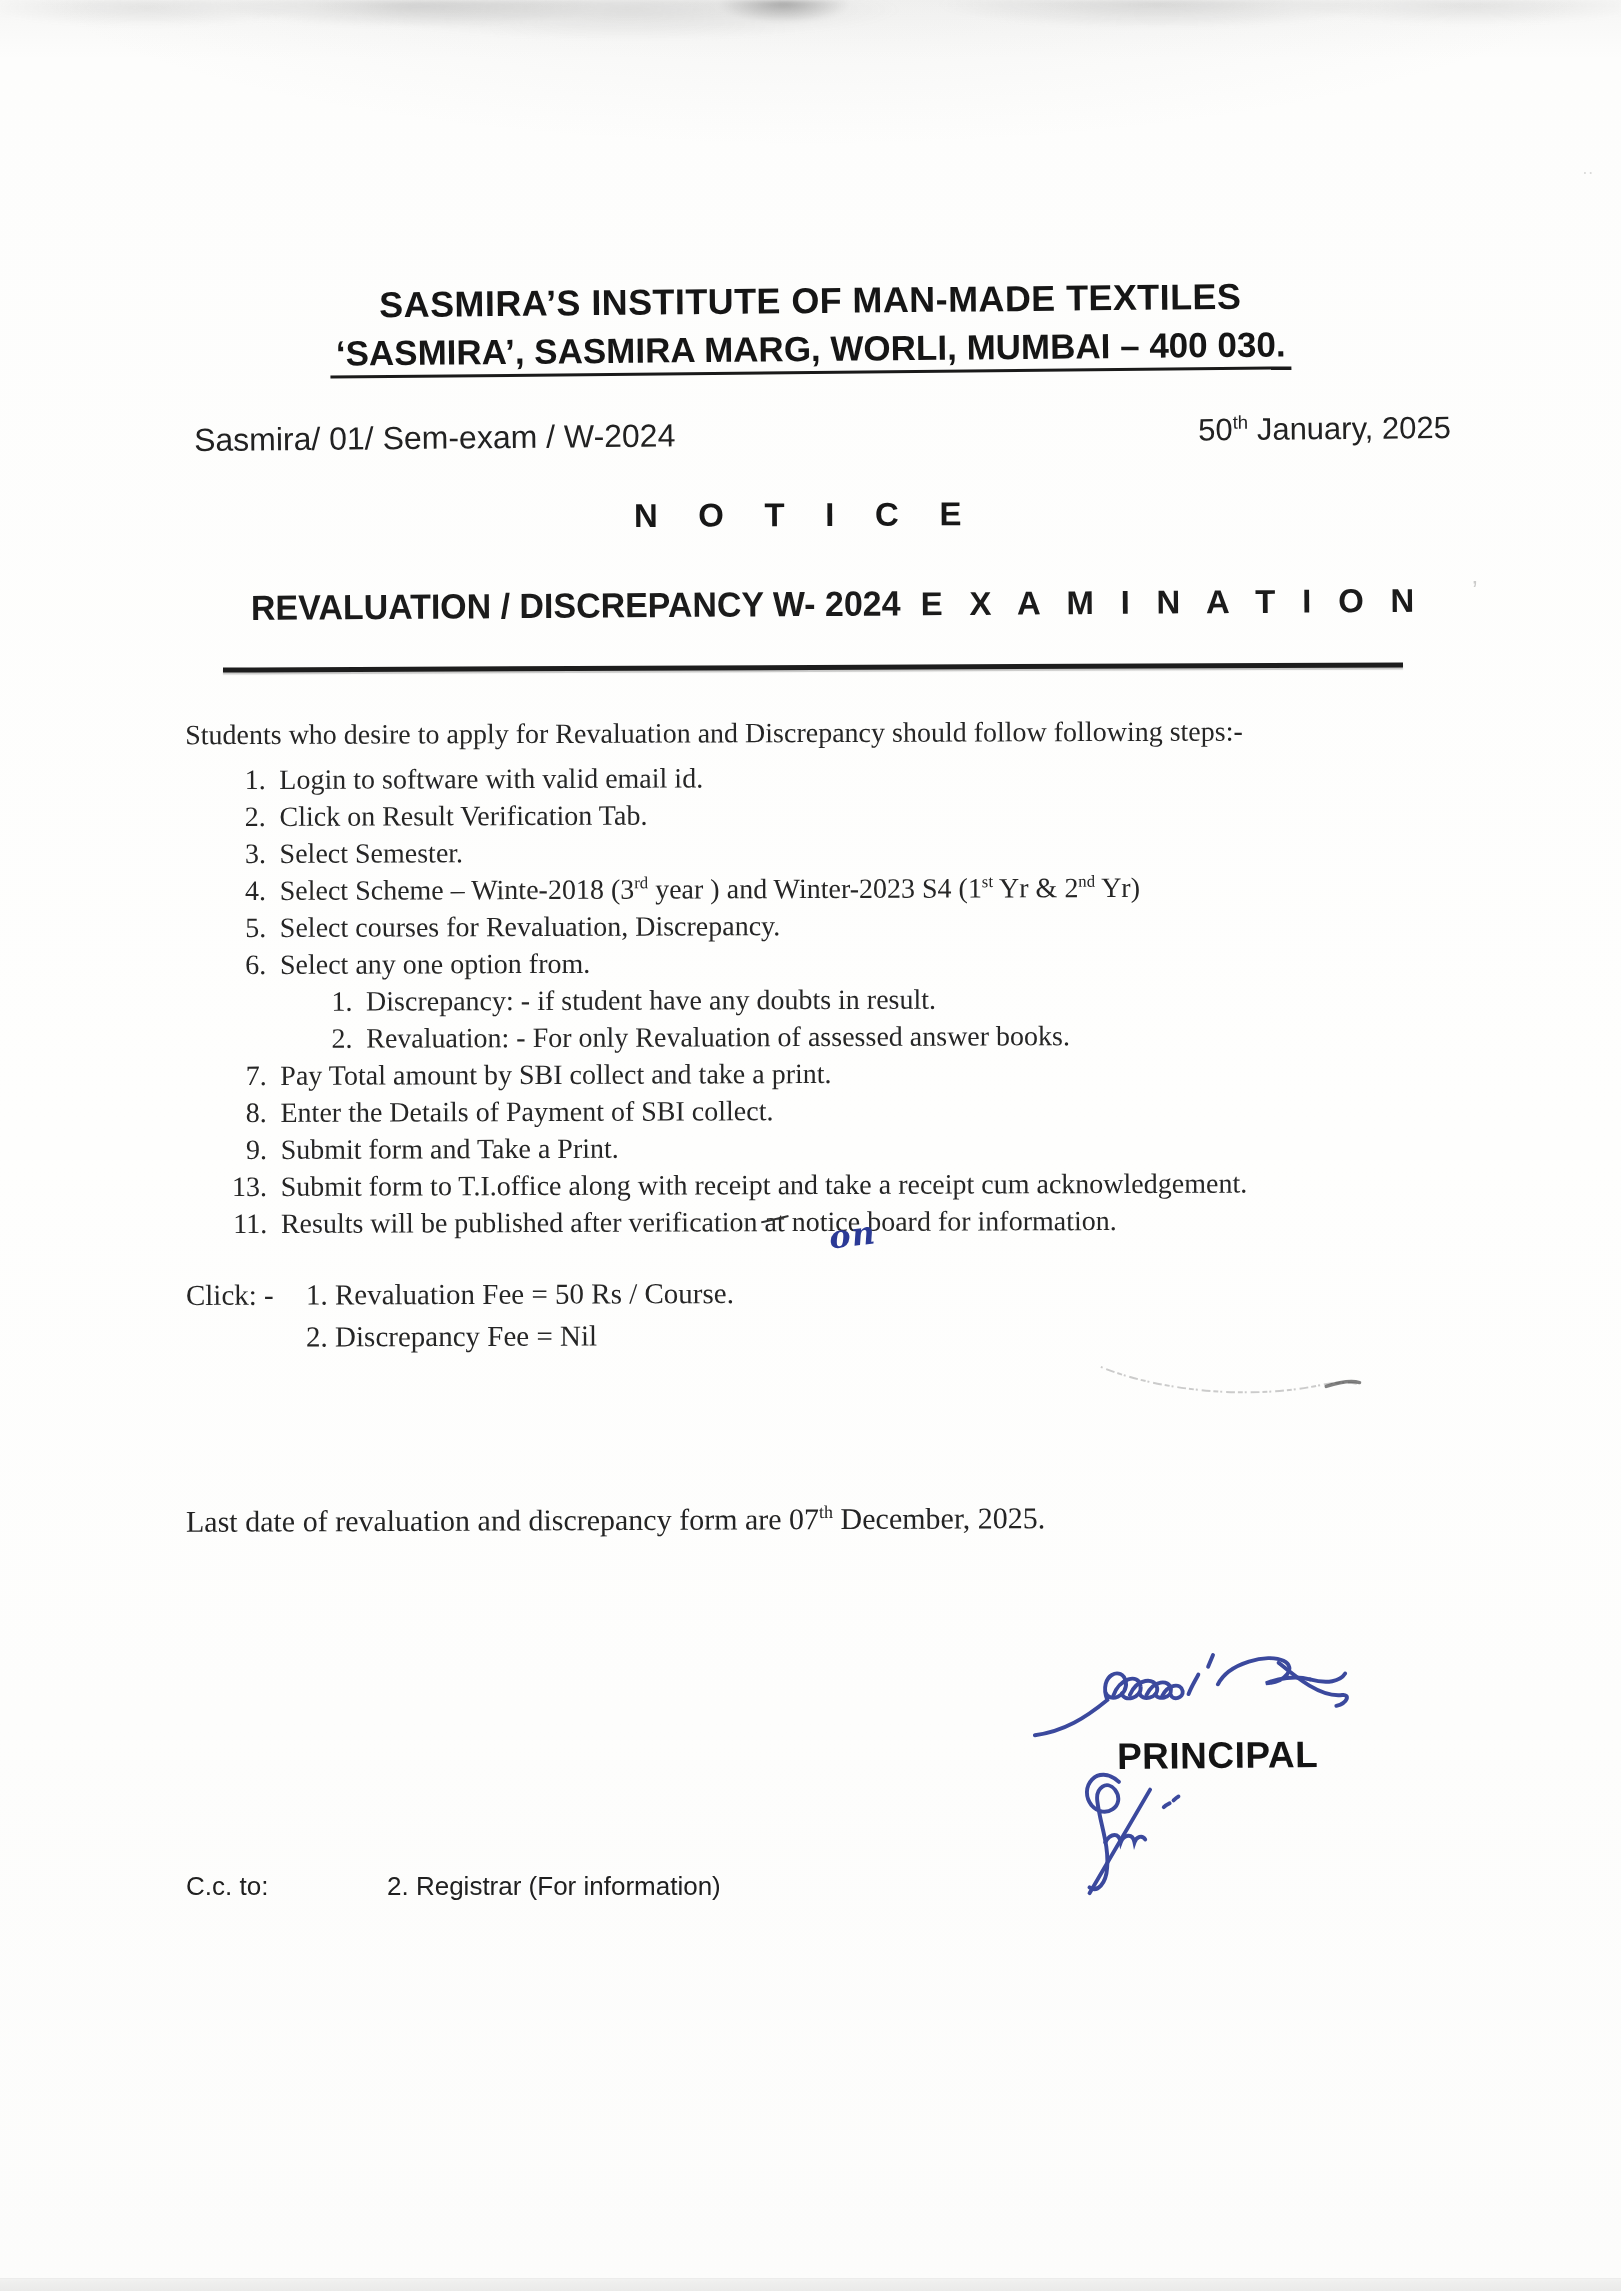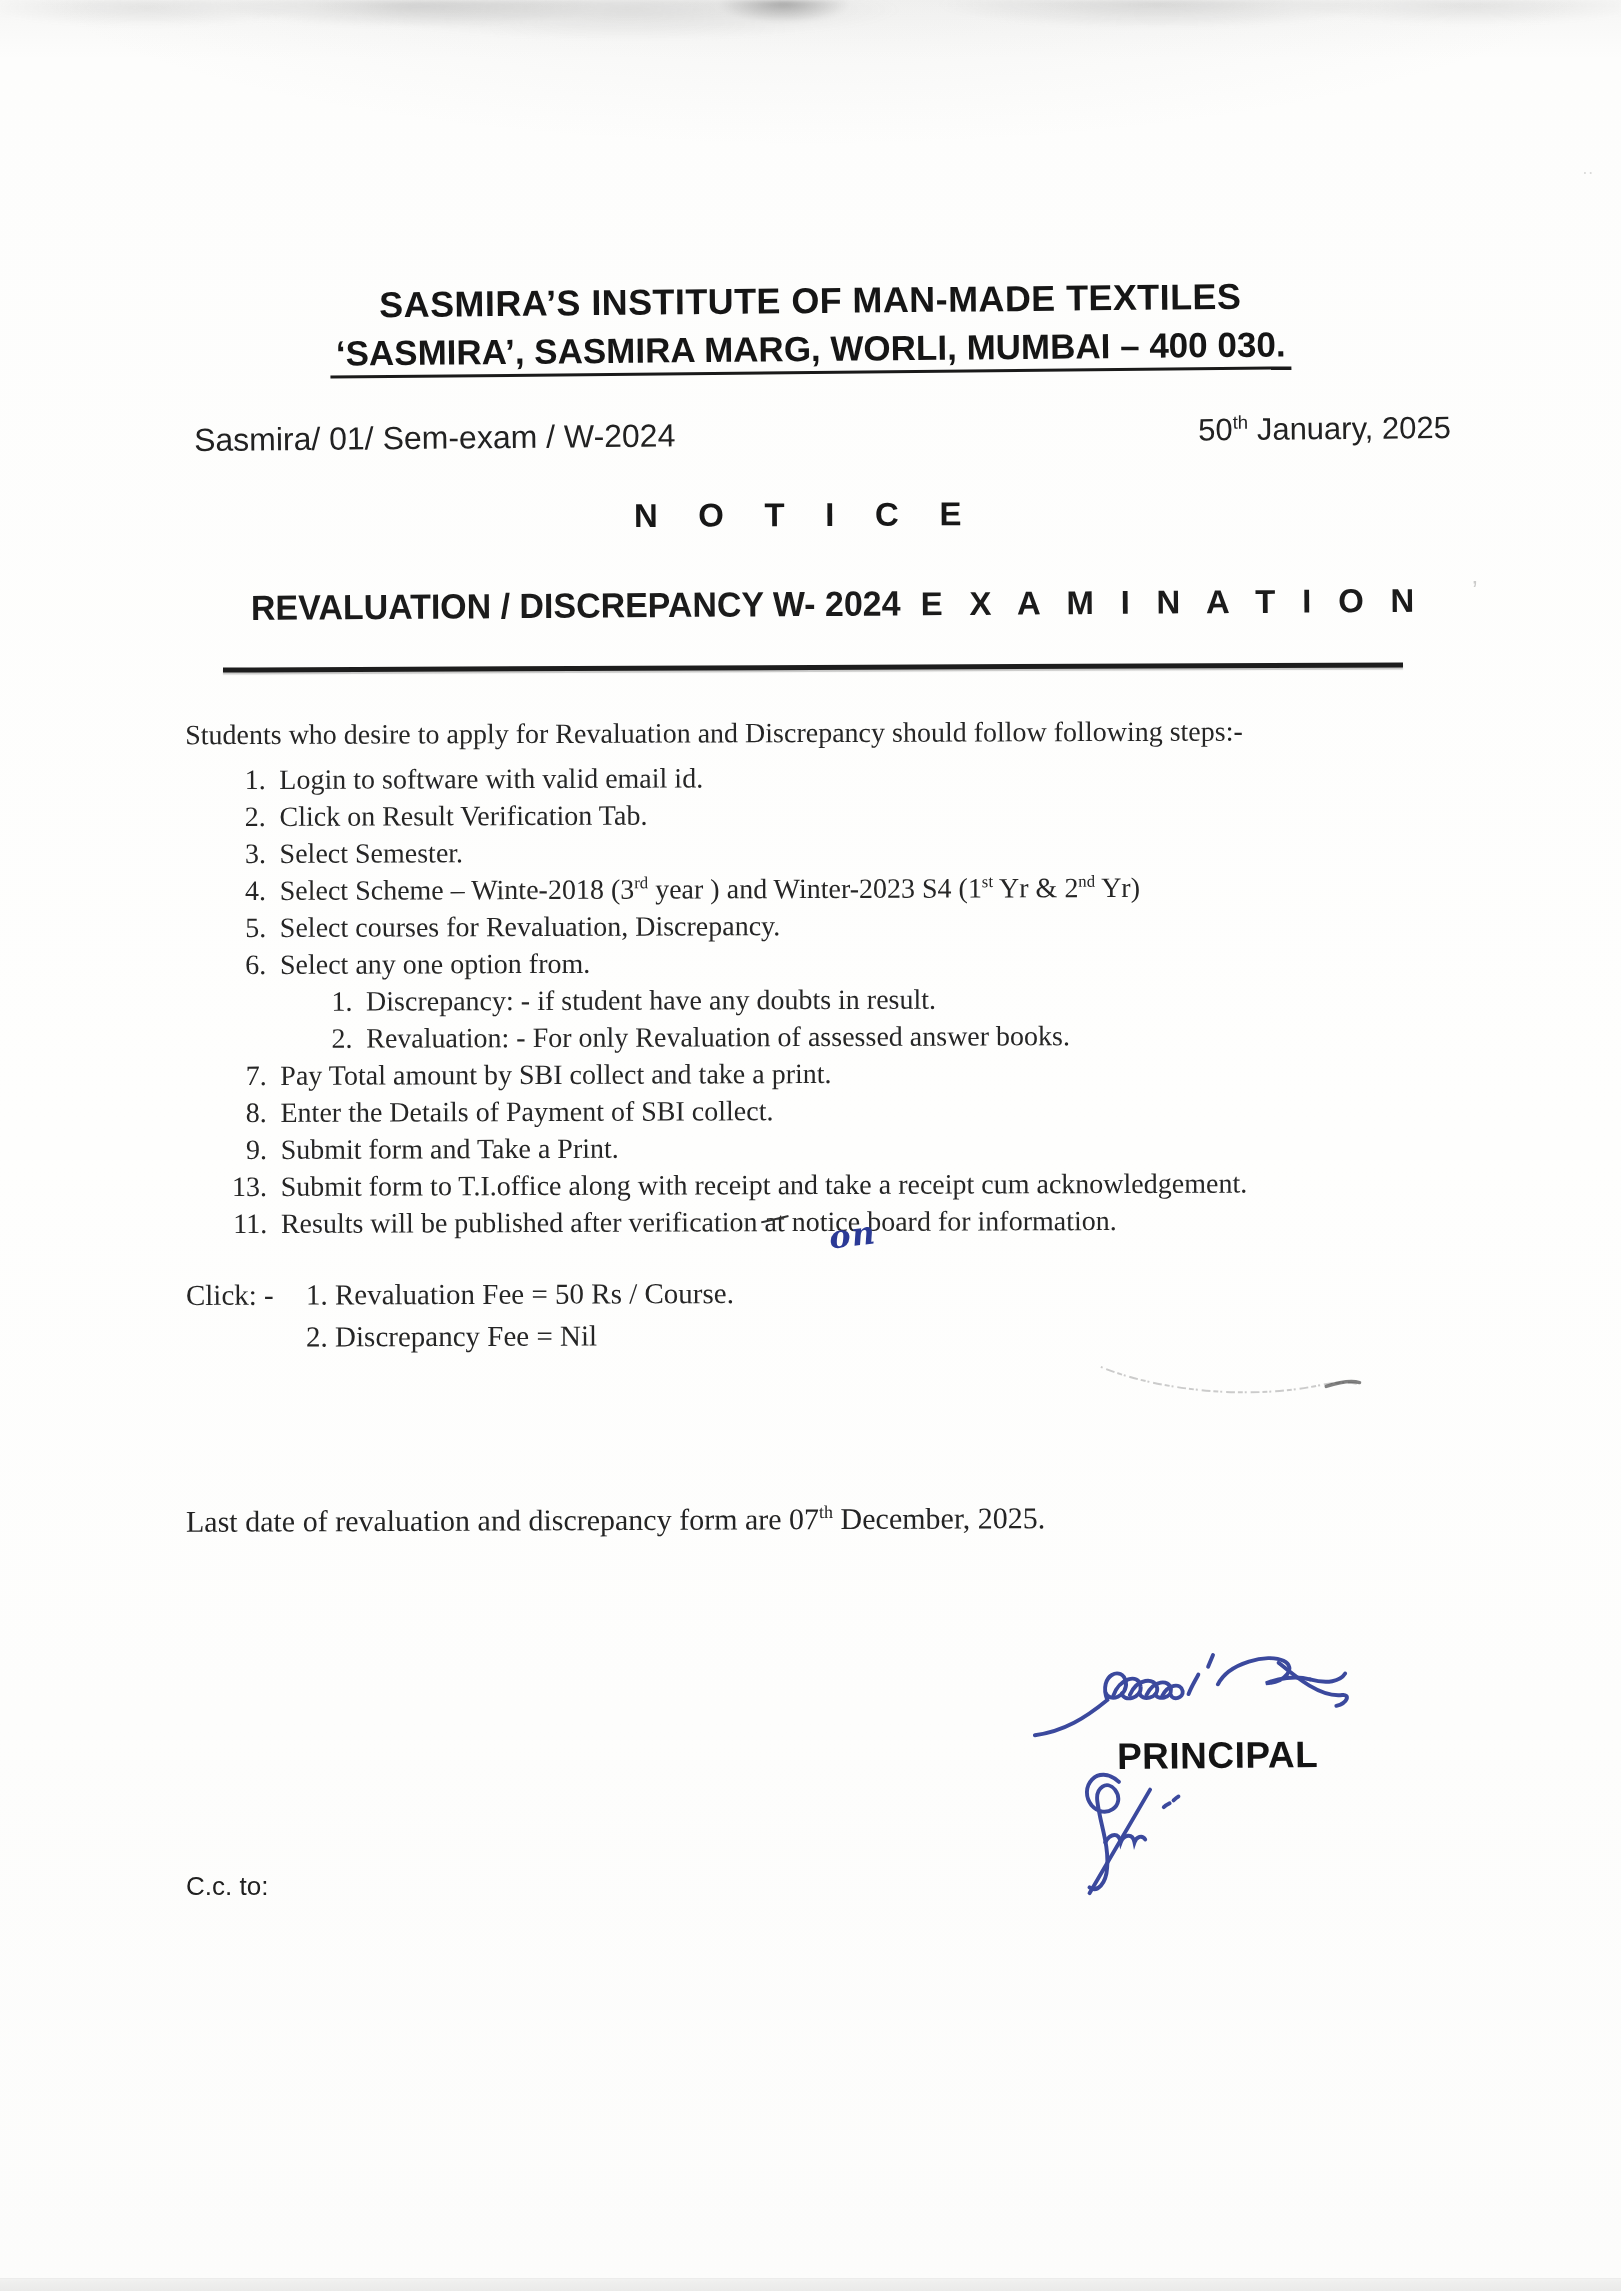--- a/index.html
+++ b/index.html
@@ -252,20 +252,21 @@
       <path d="M 82 26 L 20 132"></path>
       <path d="M 96 44 C 98 42 100 41 102 40"></path>
       <path d="M 106 37 C 108 35 109 34 111 33"></path>
     </g>
   </svg>
 
   <div class="cc">
     <div class="cc-label">C.c. to:</div>
     <div class="cc-items">
 
+  <div class="plain-line sub">2. Registrar (For information)</div>
 
 </div>
   </div>
 
   <span class="speck" style="left:1472px;top:576px;">’</span>
   <span class="speck" style="left:1582px;top:162px;font-size:17.6px;opacity:.35;">··</span>
 
   <div class="scan-bottom"></div>
 </div>
 

